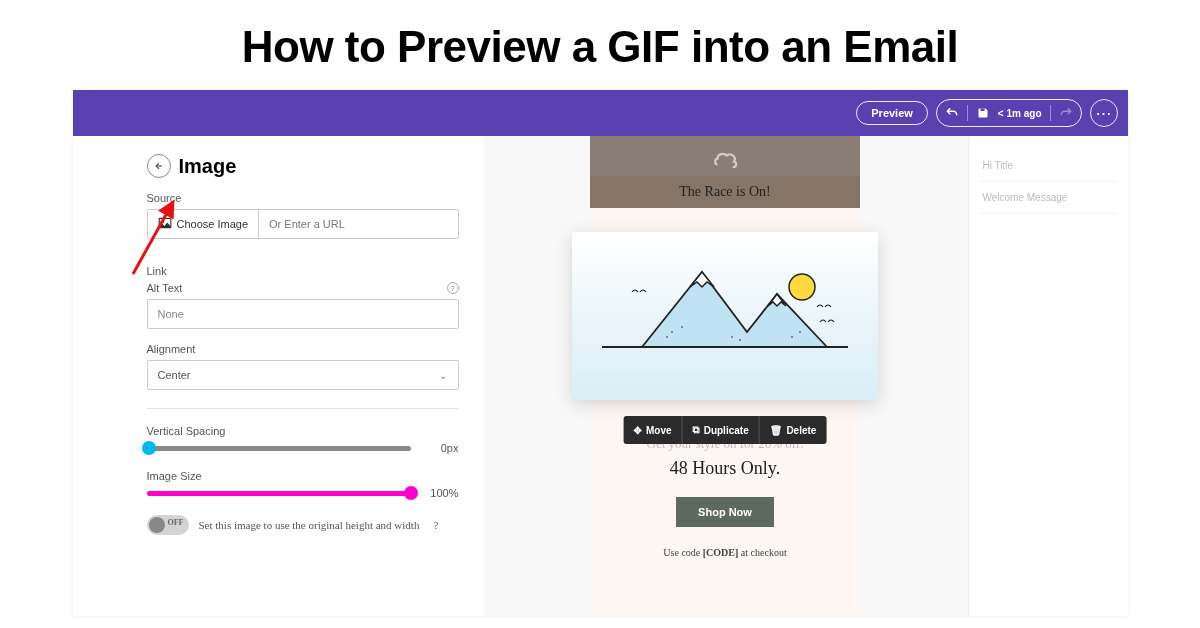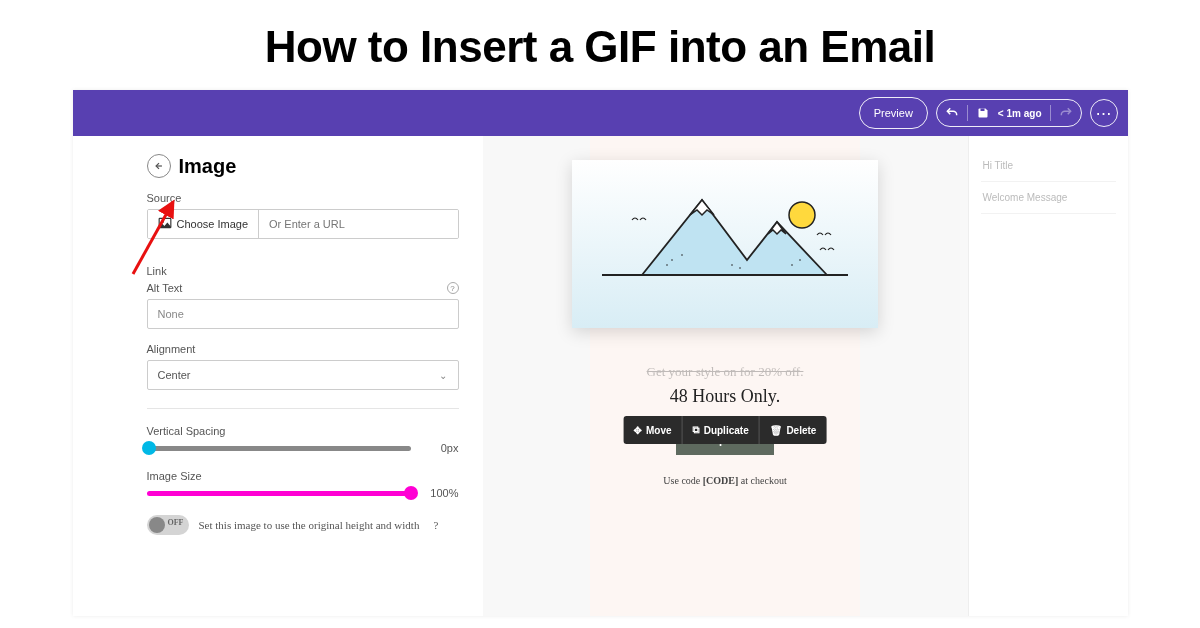--- a/index.html
+++ b/index.html
@@ -1,20 +1,20 @@
 <!DOCTYPE html>
 <html><head>
 <meta charset="utf-8">
 <style>
 * { box-sizing: border-box; margin: 0; padding: 0; }
 body { font-family: -apple-system, BlinkMacSystemFont, 'Segoe UI', Arial, sans-serif; background: #fff; width: 1200px; height: 628px; overflow: hidden; }
 .page-title { font-size: 44px; font-weight: 800; text-align: center; margin: 22px 0 18px; letter-spacing: -0.5px; }
 .app-frame { width: 1055px; margin: 0 auto; box-shadow: 0 0 4px rgba(0,0,0,0.08); position: relative; }
 .topbar { background: #5840b1; height: 46px; display: flex; align-items: center; justify-content: flex-end; padding: 0 10px; gap: 8px; }
-.tb-btn { border: 1.5px solid rgba(255,255,255,0.9); color: #fff; background: transparent; border-radius: 16px; height: 32px; display: flex; align-items: center; padding: 0 14px; font-size: 11px; font-weight: 400; cursor: pointer; }
+.tb-btn { border: 1.5px solid rgba(255,255,255,0.9); color: #fff; background: transparent; border-radius: 16px; height: 24px; display: flex; align-items: center; padding: 0 14px; font-size: 11px; font-weight: 700; cursor: pointer; }
 .tb-pill { border: 1.5px solid rgba(255,255,255,0.9); border-radius: 16px; height: 28px; display: flex; align-items: center; gap: 8px; padding: 12px 8px; color: #fff; }
 .tb-icon { width: 14px; height: 14px; display: inline-flex; align-items: center; justify-content: center; }
 .tb-sep { width: 1px; height: 16px; background: rgba(255,255,255,0.4); }
 .tb-text { font-size: 10px; font-weight: 600; }
 .app-body { display: flex; background: #fff; height: 480px; }
 .panel { width: 410px; padding: 18px 24px 0 74px; position: relative; }
 .arrow { position: absolute; left: 58px; top: 60px; width: 50px; height: 80px; pointer-events: none; }
 .back-circle { width: 24px; height: 24px; border: 1px solid #888; border-radius: 50%; display: inline-flex; align-items: center; justify-content: center; margin-right: 8px; cursor: pointer; vertical-align: middle; }
 .panel-header { display: flex; align-items: center; margin-bottom: 14px; }
 .panel-title { font-size: 20px; font-weight: 700; }
@@ -50,21 +50,21 @@
 .promo-line2 { font-size: 18px; color: #222; margin-bottom: 18px; }
 .shop-btn { background: #5e6a5f; color: #fff; border: none; padding: 9px 22px; font-size: 11px; font-weight: 600; cursor: pointer; }
 .code-line { font-size: 10px; color: #444; margin-top: 20px; }
 .code-line b { font-weight: 700; }
 .right-col { width: 160px; background: #fff; border-left: 1px solid #eee; padding: 14px 12px; }
 .right-item { font-size: 10px; color: #bbb; padding: 10px 2px; border-bottom: 1px solid #f2f2f2; }
 </style>
 </head>
 <body>
 
-<h1 class="page-title">How to Insert a GIF into an Email</h1>
+<h1 class="page-title">How to Preview a GIF into an Email</h1>
 
 <div class="app-frame">
   <div class="topbar">
     <button class="tb-btn">Preview</button>
     <div class="tb-pill">
       <span class="tb-icon">
           <svg width="14" height="14" viewBox="0 0 24 24" fill="none" stroke="#fff" stroke-width="2.5">
             <path d="M9 14L4 9l5-5"></path>
             <path d="M4 9h10a6 6 0 016 6v1"></path>
           </svg>
@@ -162,20 +162,26 @@
           <div class="toggle-knob"></div>
           <span class="toggle-label">OFF</span>
         </div>
         <span>Set this image to use the original height and width</span>
         <span class="qmark" style="margin-left:4px">?</span>
       </div>
     </div>
 
     <div class="preview-col">
       <div class="email-preview">
+        <div class="email-header">
+          <span class="logo"><svg width="30" height="22" viewBox="0 0 40 28" fill="none" stroke="#fff" stroke-width="3">
+                <path d="M10 24c-4 0-4-8 0-8 0-6 8-8 12-4 6-4 14 2 10 8 4 0 4 8-2 8"></path>
+              </svg></span>
+          <div class="race-bar">The Race is On!</div>
+        </div>
 
         <div class="image-block">
           <svg width="306" height="168" viewBox="0 0 306 168">
             <defs>
                 <linearGradient id="sky" x1="0" y1="0" x2="0" y2="1">
                   <stop offset="0%" stop-color="#fff"></stop>
                   <stop offset="100%" stop-color="#d8edf5"></stop>
                 </linearGradient>
               </defs>
             <rect width="306" height="168" fill="url(#sky)"></rect>

